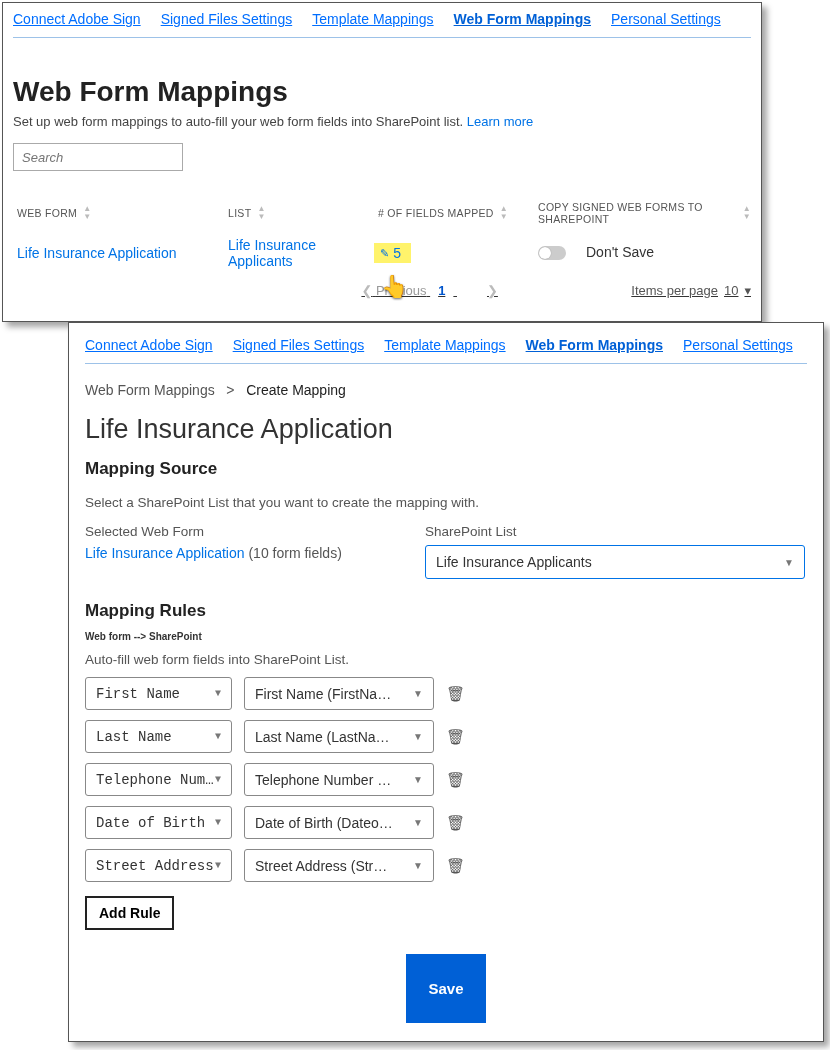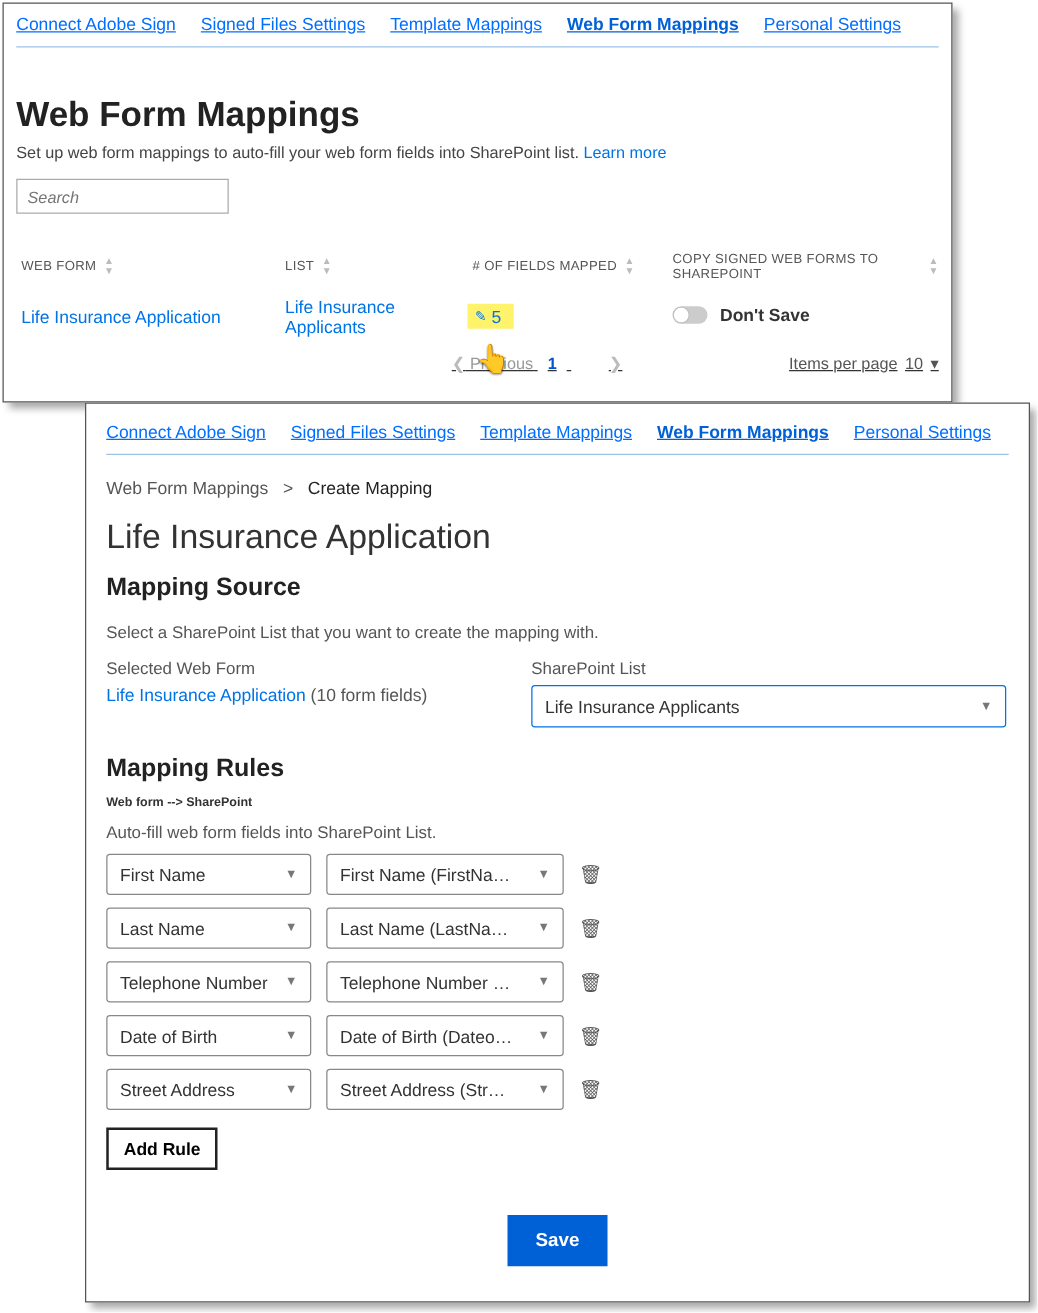--- a/index.html
+++ b/index.html
@@ -81,21 +81,21 @@
   .trow .linkcell { color: #0073e6; cursor: pointer; }
   .countcell {
     display: inline-flex; align-items: center;
     background: #fff36b;
     padding: 2px 10px 2px 6px;
     gap: 4px;
     margin-left: -4px;
   }
   .pencil { color: #0073e6; font-size: 11px; }
   .toggle {
-    display: inline-flex; align-items: center; gap: 10px; font-weight: bold;
+    display: inline-flex; align-items: flex-end; gap: 20px;
   }
   .toggle-pill {
     width: 28px; height: 14px; border-radius: 8px;
     background: #ccc; position: relative;
   }
   .toggle-pill::after {
     content:""; position:absolute; left:1px; top:1px;
     width:12px; height:12px; background:#fff; border-radius:50%;
     box-shadow: 0 0 1px rgba(0,0,0,0.4);
   }
@@ -121,21 +121,21 @@
   .bc { margin-top: 18px; font-size: 14px; color: #555; }
   .bc .bclink { color: #555; }
   .bc .cur { color: #222; }
   .form-title {
     font-size: 27px;
     font-weight: 400;
     margin-top: 16px;
     color: #333;
   }
   .section-h {
-    font-size: 20px; font-weight: 700; color: #222;
+    font-size: 17px; font-weight: 700; color: #222;
     margin-top: 14px;
   }
   .section-sub { font-size: 13.5px; color: #555; margin-top: 16px; }
   .two-col {
     display:flex; margin-top: 14px; gap: 40px;
   }
   .lbl { font-size: 13.5px; color: #555; margin-bottom: 6px; }
   .linktext { color:#0073e6; cursor:pointer; }
   .muted { color:#555; }
   .dropdown {
@@ -163,42 +163,41 @@
   .dd-small {
     border: 1px solid #888;
     border-radius: 3px;
     height: 33px;
     display:flex; align-items:center; justify-content:space-between;
     padding: 0 10px;
     font-size: 14px;
     color:#333;
     cursor:pointer;
   }
-  .dd-small.c1 { width: 164px; }
+  .dd-small.c1 { width: 147px; font-family: Liberation Mono, monospace; }
   .dd-small.c2 { width: 190px; }
   .trash {
     color:#555; cursor:pointer; font-size:15px;
   }
   .addrule-btn {
     border: 2px solid #222;
     background:#fff;
     font-weight:700;
     font-size: 14px;
     padding: 7px 12px;
     margin-top: 14px;
     cursor:pointer;
   }
   .save-row {
     display:flex; justify-content:center; margin-top: 24px;
   }
   .save-btn {
     background:#0060d6; color:#fff; font-weight:700;
-    border:none; padding: 12px 22px; font-size:15px;
+    border:none; padding: 26px 22px; font-size:15px;
     cursor:pointer;
-    margin-top:12px;
   }
   .trunc { white-space:nowrap; overflow:hidden; text-overflow:ellipsis; max-width:140px; display:inline-block; }
 </style>
 </head>
 <body>
 
 <div class="panel panel1">
   <div class="tabs">
     <span>Connect Adobe Sign</span>
     <span>Signed Files Settings</span>

